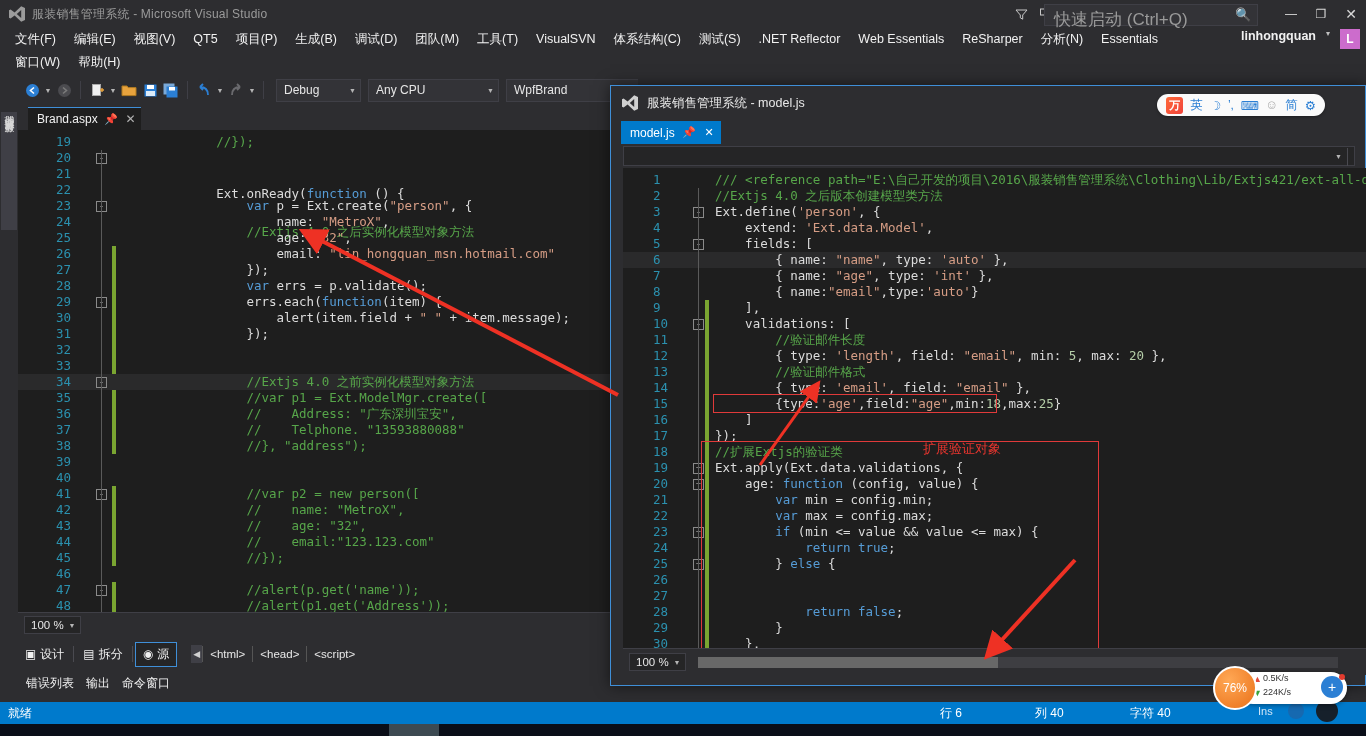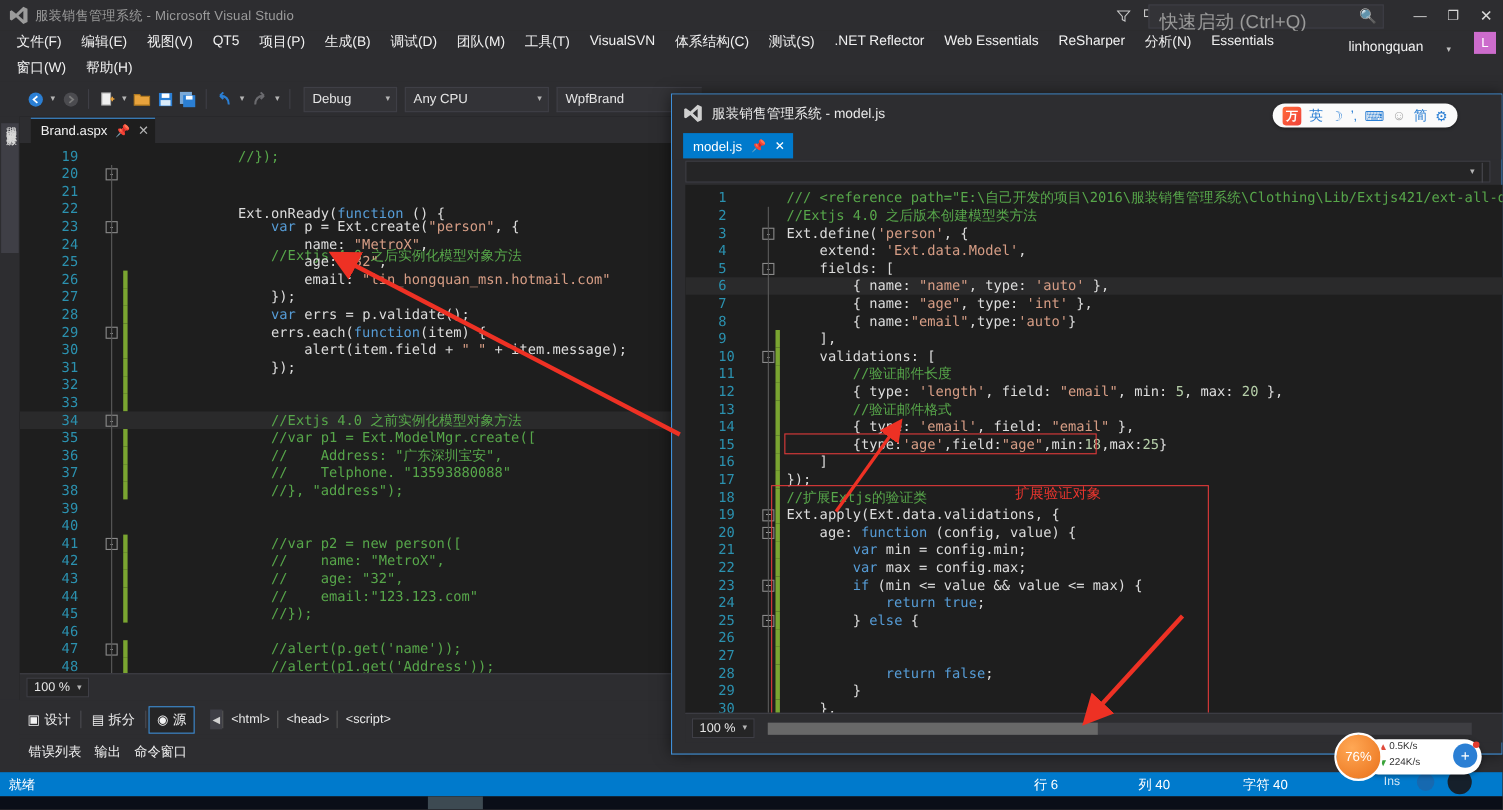--- a/index.html
+++ b/index.html
@@ -19,25 +19,25 @@
   .tb-right{position:absolute;right:0;top:0;height:28px;display:flex;align-items:center;}
   .tb-icon{width:26px;height:26px;display:flex;align-items:center;justify-content:center;color:#c8c8c8;}
   .quick-launch{position:absolute;right:108px;top:4px;width:212px;height:20px;border:1px solid #3f3f46;background:#333337;}
   .ql-text{position:absolute;left:9px;top:3px;font-size:17px;color:#9a9a9a;}
   .ql-mag{position:absolute;right:5px;top:2px;color:#d0d0d0;font-size:13px;}
   .win-btn{width:30px;height:28px;display:flex;align-items:center;justify-content:center;color:#d8d8d8;font-size:12px;}
   .win-btn.close{font-size:14px;}
 
   
   .menubar{position:absolute;left:0;top:28px;width:1366px;height:46px;background:#2d2d30;}
-  .menu-row{position:absolute;left:6px;height:22px;display:flex;}
+  .menu-row{position:absolute;left:6px;height:22px;display:flex;align-items:center;}
   .menu-row.r1{top:0px;}
   .menu-row.r2{top:23px;}
   .menu-item{padding:2px 9px;font-size:12.5px;color:#f1f1f1;white-space:nowrap;}
-  .user-area{position:absolute;right:6px;top:1px;display:flex;align-items:flex-end;gap:21px;}
+  .user-area{position:absolute;right:6px;top:1px;display:flex;align-items:flex-start;gap:10px;font-weight:bold;}
   .user-name{font-size:12.5px;color:#f1f1f1;}
   .user-caret{font-size:8px;color:#c0c0c0;}
   .user-badge{width:20px;height:20px;background:#cc6ccc;color:#fff;font-size:12px;display:flex;align-items:center;justify-content:center;}
 
   
   .toolbar{position:absolute;left:0;top:74px;width:1366px;height:32px;background:#2d2d30;}
   .tbr{position:absolute;left:22px;top:3px;height:26px;display:flex;align-items:center;gap:1px;}
   .tbtn{width:20px;height:22px;display:flex;align-items:center;justify-content:center;}
   .caret-s{font-size:7px;color:#b5b5b5;width:10px;text-align:center;}
   .sep{width:1px;height:18px;background:#3f3f46;margin:0 5px;}

